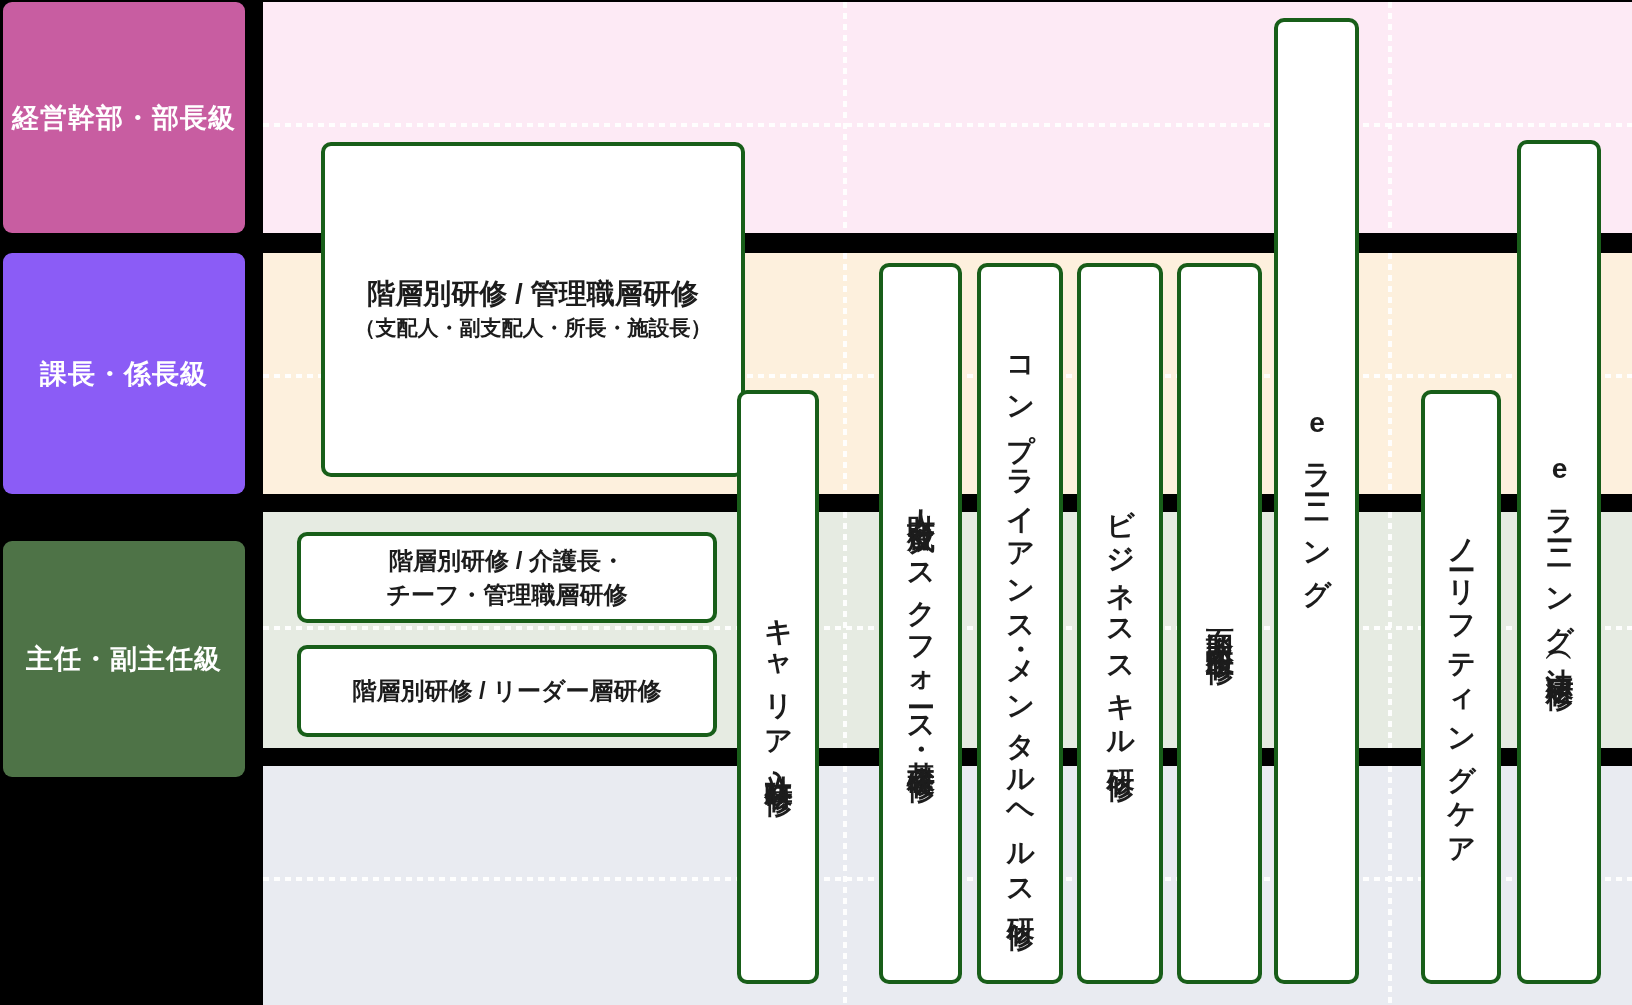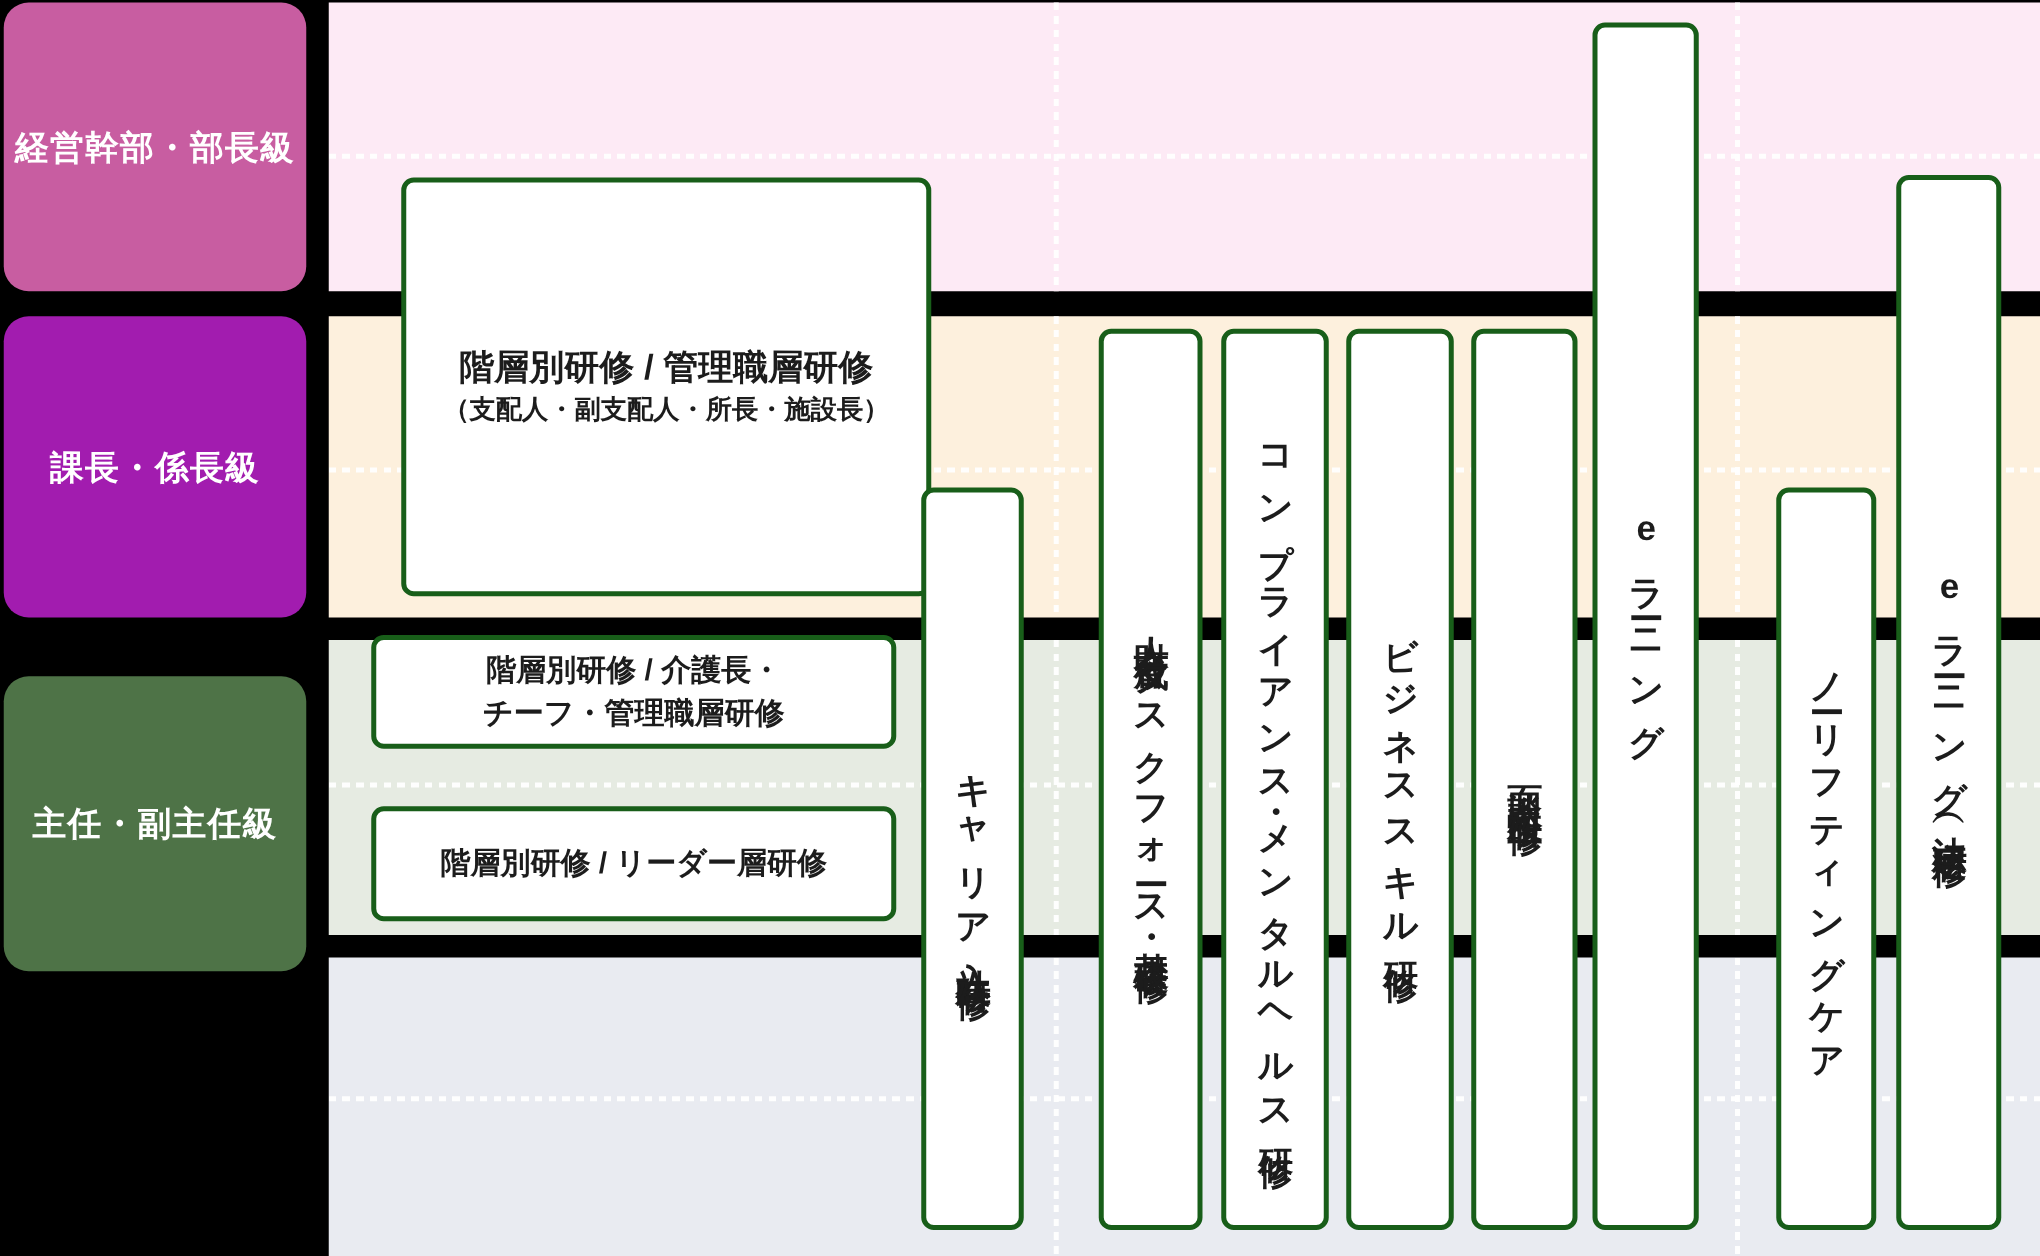--- a/index.html
+++ b/index.html
@@ -6,21 +6,21 @@
   #canvas{
     position:relative;
     width:1632px;height:1005px;
     background:#000;
     overflow:hidden;
     font-family:"Liberation Sans","DejaVu Sans",sans-serif;
   }
   
   .level-block{
     position:absolute;left:3px;width:242px;
-    border-radius:20px;
+    border-radius:9px;
     display:flex;align-items:center;justify-content:center;
     color:#fff;font-weight:bold;font-size:27px;letter-spacing:1px;
     text-align:center;
   }
   
   .band{position:absolute;left:263px;width:1369px;}
   .h-dot{
     position:absolute;left:0;width:100%;height:4px;
     background:repeating-linear-gradient(90deg,#fff 0 6px,rgba(0,0,0,0) 6px 11px);
     opacity:.95;
@@ -52,21 +52,21 @@
   .vtext .up{text-orientation:upright;}
 </style>
 </head>
 <body>
 
 <div id="canvas">
 
   <div class="level-block" style="top:2px;height:231px;background:#c85da1;">
     <span>経営幹部・部長級</span>
   </div>
-  <div class="level-block" style="top:253px;height:241px;background:#a21caf;">
+  <div class="level-block" style="top:253px;height:241px;background:#8b5cf6;">
     <span>課長・係長級</span>
   </div>
   <div class="level-block" style="top:541px;height:236px;background:#4e7347;align-items:center;">
     <span>主任・副主任級</span>
   </div>
 
   <div class="band" style="top:2px;height:231px;background:#fdeaf5;">
     <div class="h-dot" style="top:121px;"></div>
     <div class="v-dot" style="left:580px;"></div>
     <div class="v-dot" style="left:1125px;"></div>
@@ -85,21 +85,21 @@
     <div class="h-dot" style="top:111px;"></div>
     <div class="v-dot" style="left:580px;"></div>
     <div class="v-dot" style="left:1125px;"></div>
   </div>
 
   <div class="tbox h" style="left:293px;top:142px;width:424px;height:335px;margin-left:28px;">
     <div class="big-title">階層別研修 / 管理職層研修</div>
     <div class="big-sub">（支配人・副支配人・所長・施設長）</div>
   </div>
 
-  <div class="tbox h" style="left:297px;top:508px;width:420px;height:91px;">
+  <div class="tbox h" style="left:297px;top:532px;width:420px;height:91px;">
     <div class="small-line">階層別研修 / 介護長・</div>
     <div class="small-line">チーフ・管理職層研修</div>
   </div>
 
   <div class="tbox h" style="left:297px;top:645px;width:420px;height:92px;text-align:center;">
     <div class="small-line">階層別研修 / リーダー層研修</div>
   </div>
 
   <div class="tbox" style="left:737px;top:390px;width:82px;height:594px;">
     <span class="vtext">キャリア入社時研修</span>

